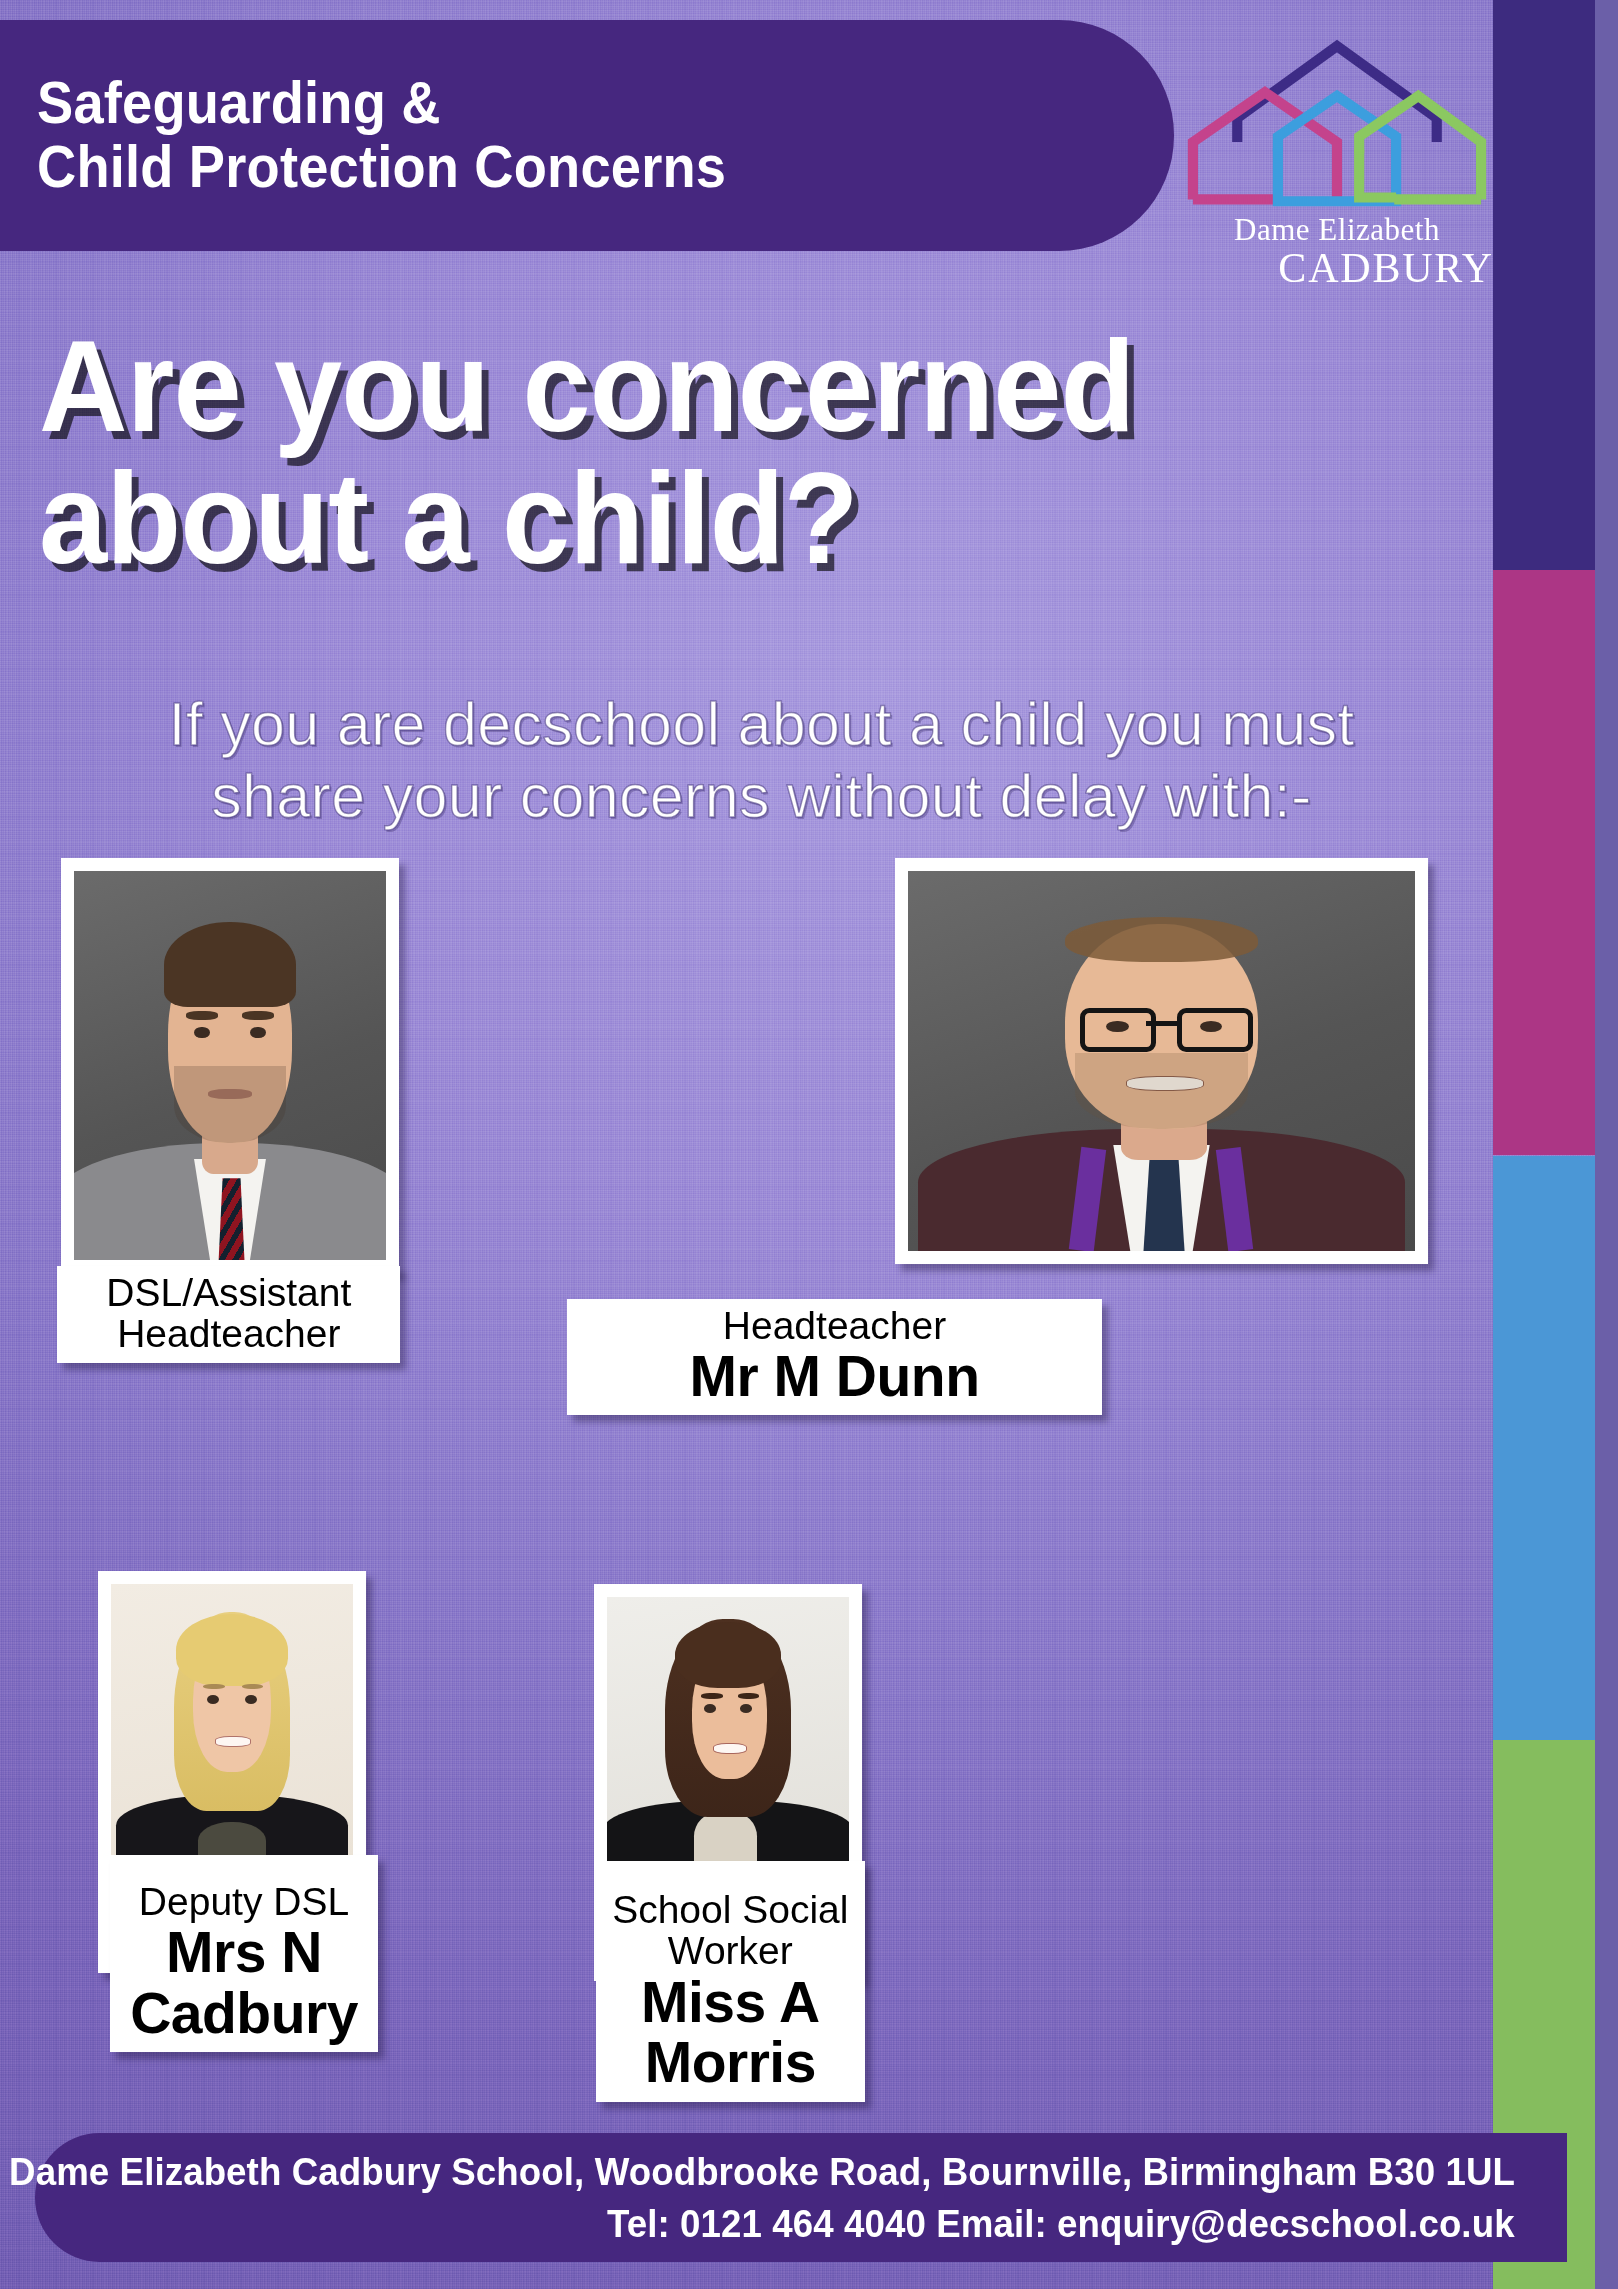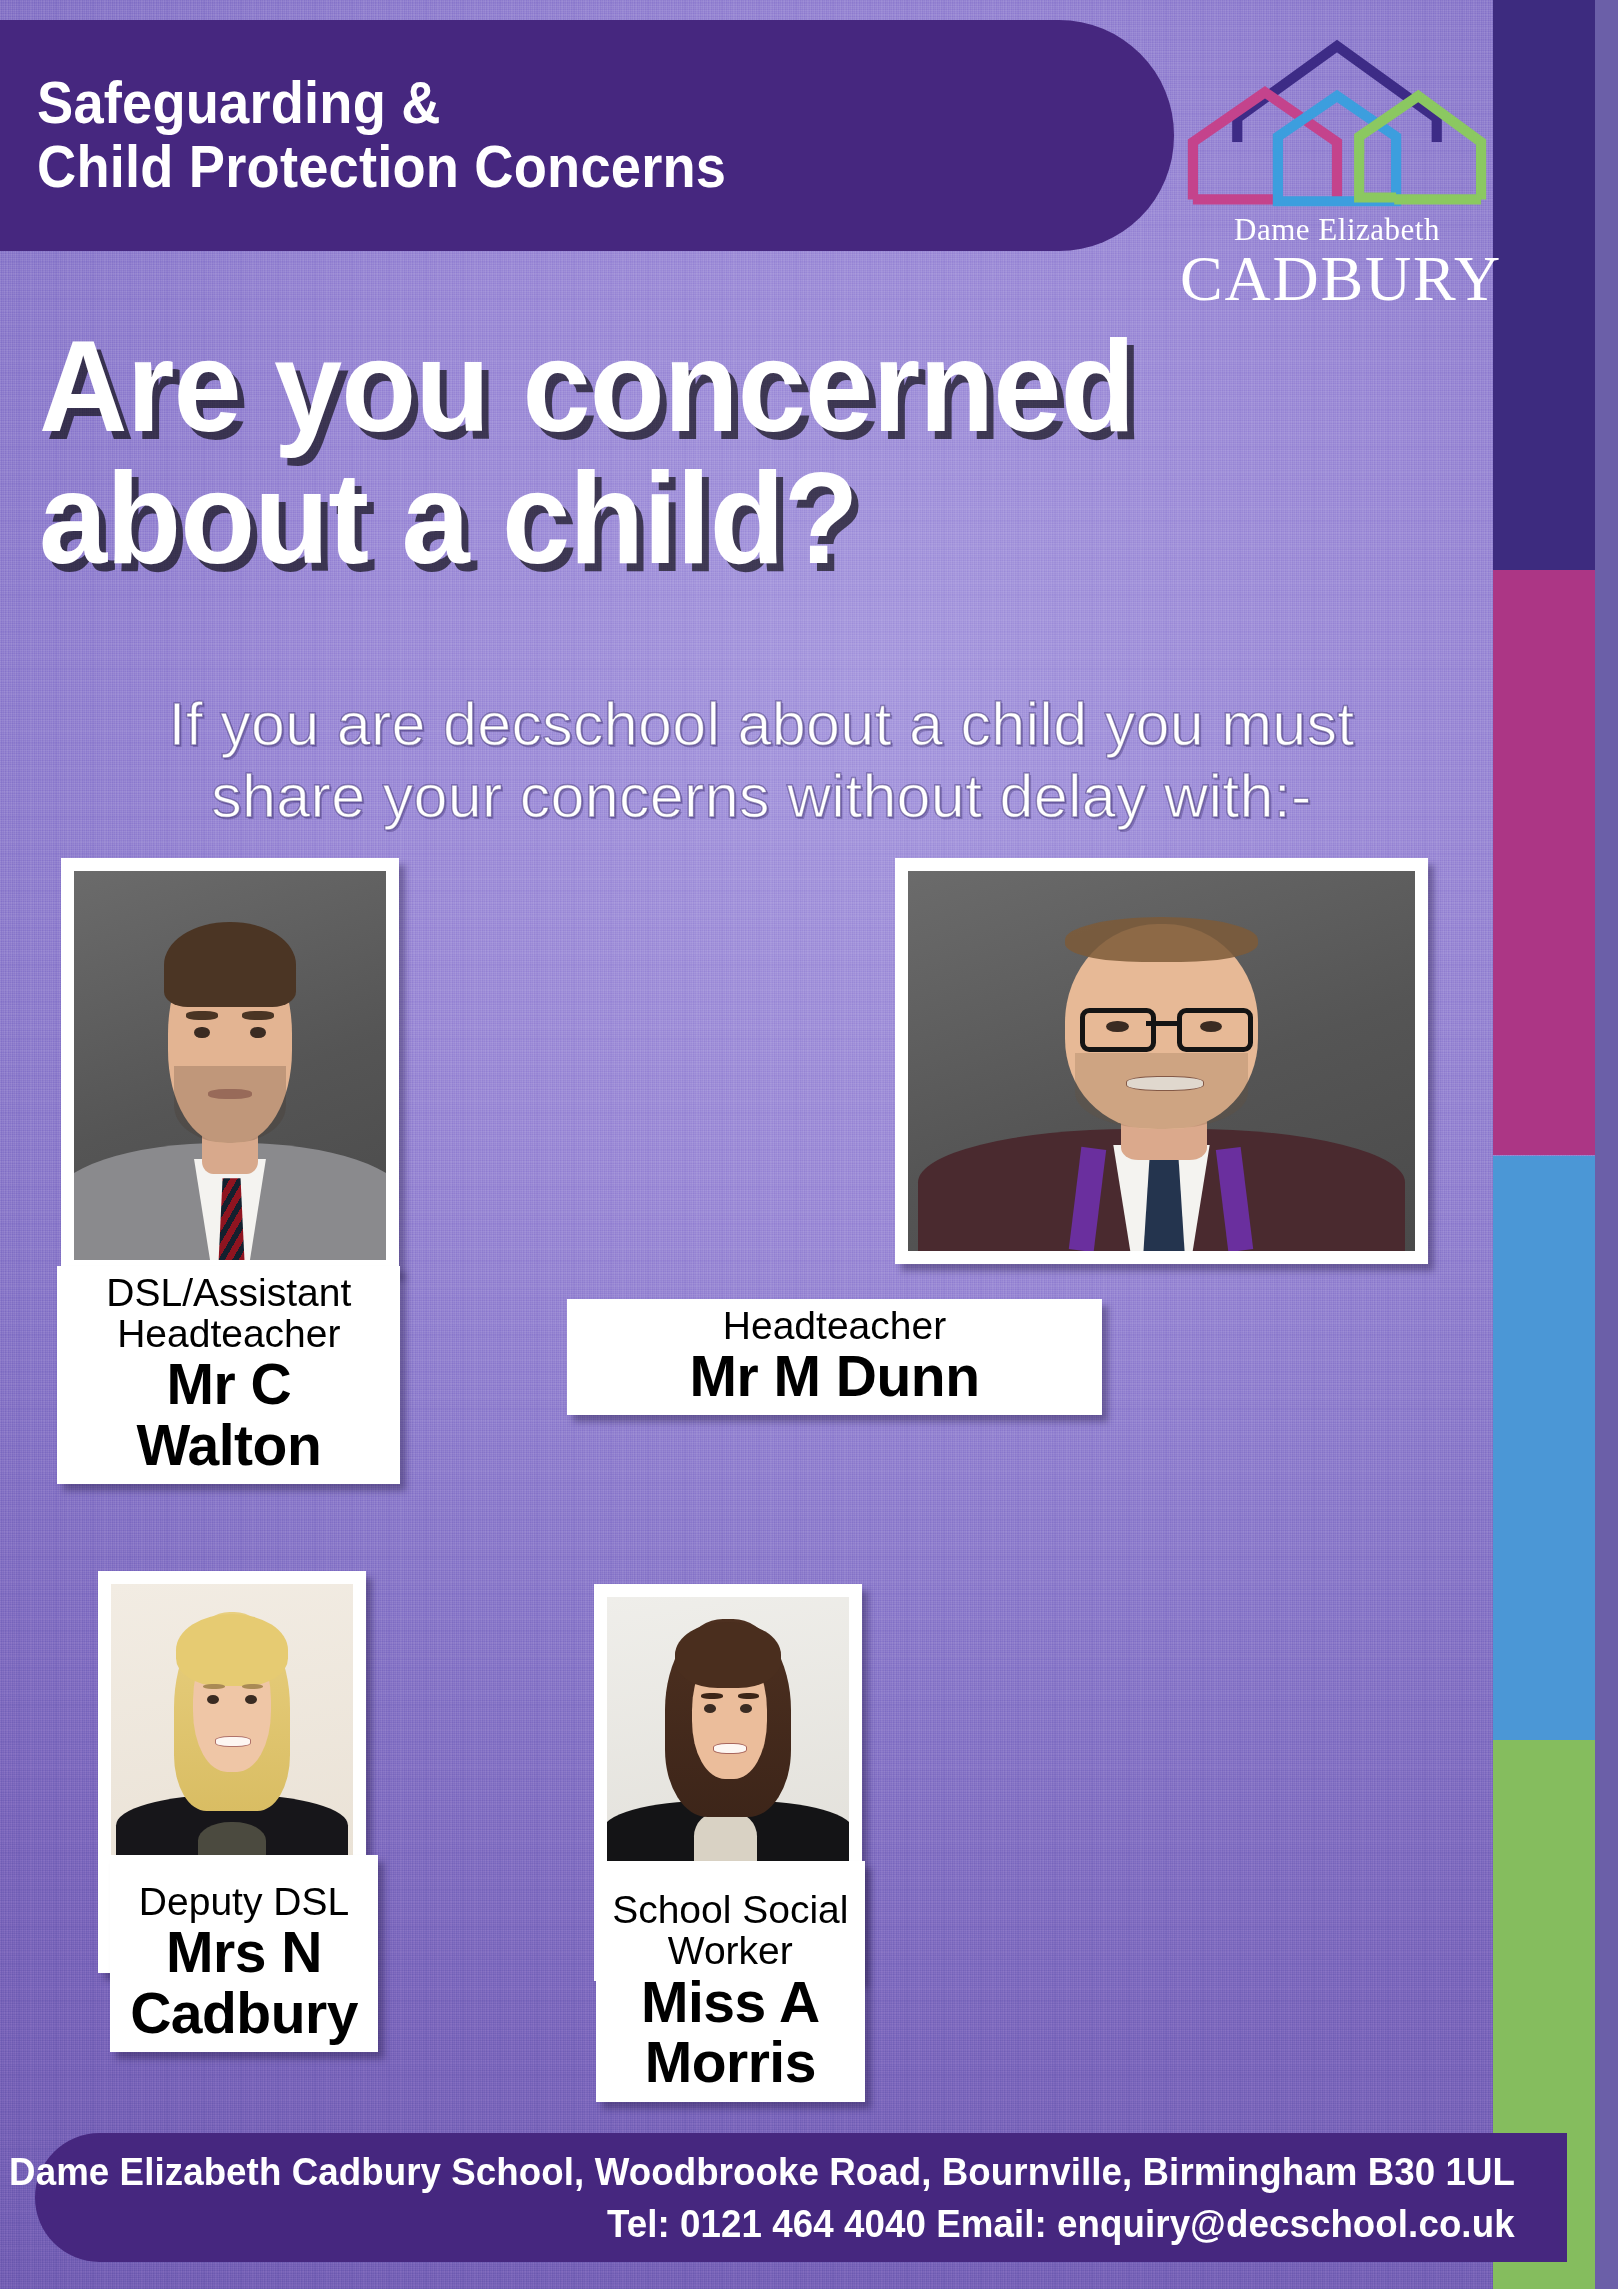--- a/index.html
+++ b/index.html
@@ -40,23 +40,23 @@
   
   .logo{position:absolute;left:1180px;top:33px;width:314px;height:268px;}
   .logo svg{display:block;width:314px;height:185px;}
   .logo-name{
     text-align:center;color:#ffffff;
     font-family:"Liberation Serif",serif;
     font-size:31px;line-height:1;letter-spacing:0.5px;
     margin-top:-3.7px;
   }
   .logo-surname{
-    text-align:left;color:#ffffff;
+    text-align:right;color:#ffffff;
     font-family:"Liberation Serif",serif;
-    font-size:64px;line-height:1;letter-spacing:1.8px;
+    font-size:42px;line-height:1;letter-spacing:1.8px;
     margin-top:1.8px;
   }
 
   
   .headline{
     position:absolute;left:39px;top:321px;width:1467px;
     color:#ffffff;
     font-family:"Liberation Sans Narrow","Liberation Sans",sans-serif;
     font-weight:bold;
     font-size:129px;line-height:1.02;
@@ -186,21 +186,20 @@
         <div class="brow" style="left:36%;top:36%;width:10%;height:2.2%;"></div>
         <div class="brow" style="left:54%;top:36%;width:10%;height:2.2%;"></div>
         <div class="eye" style="left:38.5%;top:40%;width:5%;height:3%;"></div>
         <div class="eye" style="left:56.5%;top:40%;width:5%;height:3%;"></div>
         <div class="mouth" style="left:43%;top:56%;width:14%;height:2.6%;background:#b07a68;"></div>
         <div style="position:absolute;left:32%;top:50%;width:36%;height:20%;background:rgba(70,50,35,.22);border-radius:0 0 48% 48%;"></div>
       </div>
     </div>
     <div class="caption-box" style="left:-3.7px;top:408px;width:343px;">
       <div class="role">DSL/Assistant Headteacher</div>
-      <div class="person">Mr C Walton</div>
     </div>
   </div>
 
   <div class="card" style="left:895px;top:858px;">
     <div class="frame" style="width:533px;height:406px;">
       <div class="photo">
         <div class="pf pbg-grey"></div>
         <div class="body" style="left:2%;bottom:0;width:96%;height:32%;background:#4a2a2f;border-radius:44% 44% 0 0;"></div>
         <div class="shirt" style="left:36%;bottom:0;width:28%;height:28%;clip-path:polygon(16% 0,84% 0,72% 100%,28% 100%);"></div>
         <div class="tie" style="left:46%;bottom:0;width:9%;height:24%;background:#24344e;clip-path:polygon(18% 0,82% 0,95% 100%,5% 100%);"></div>

